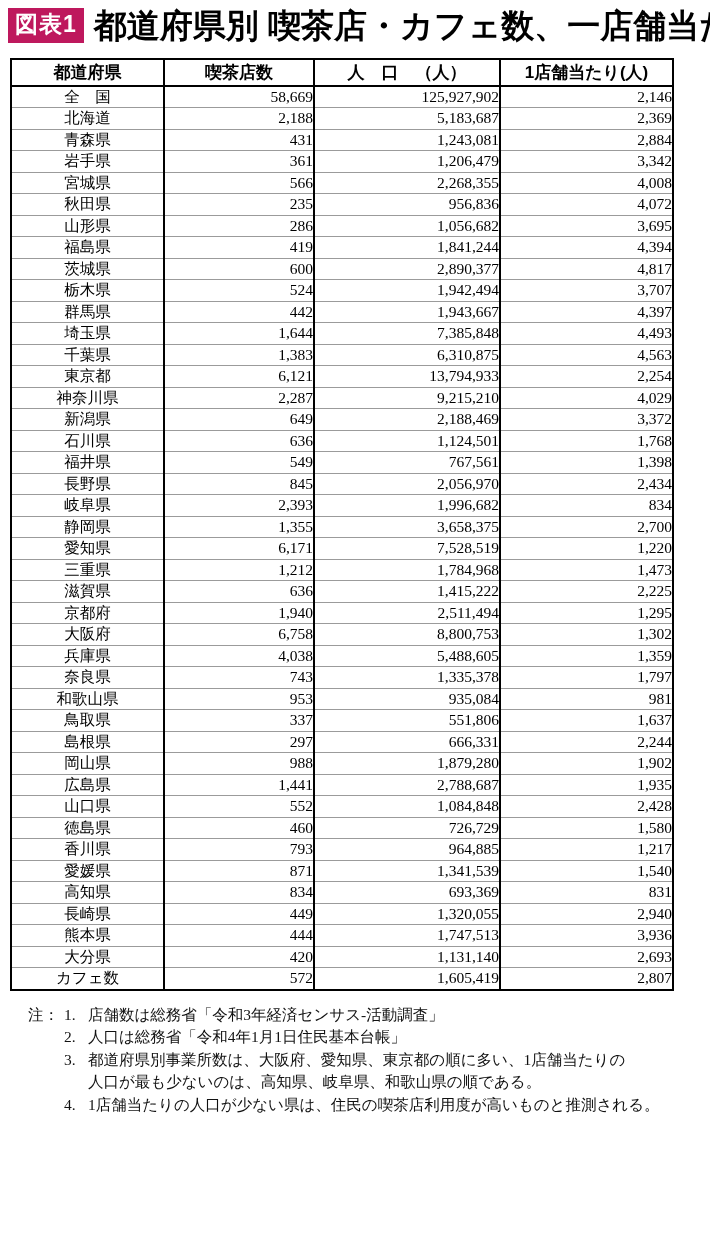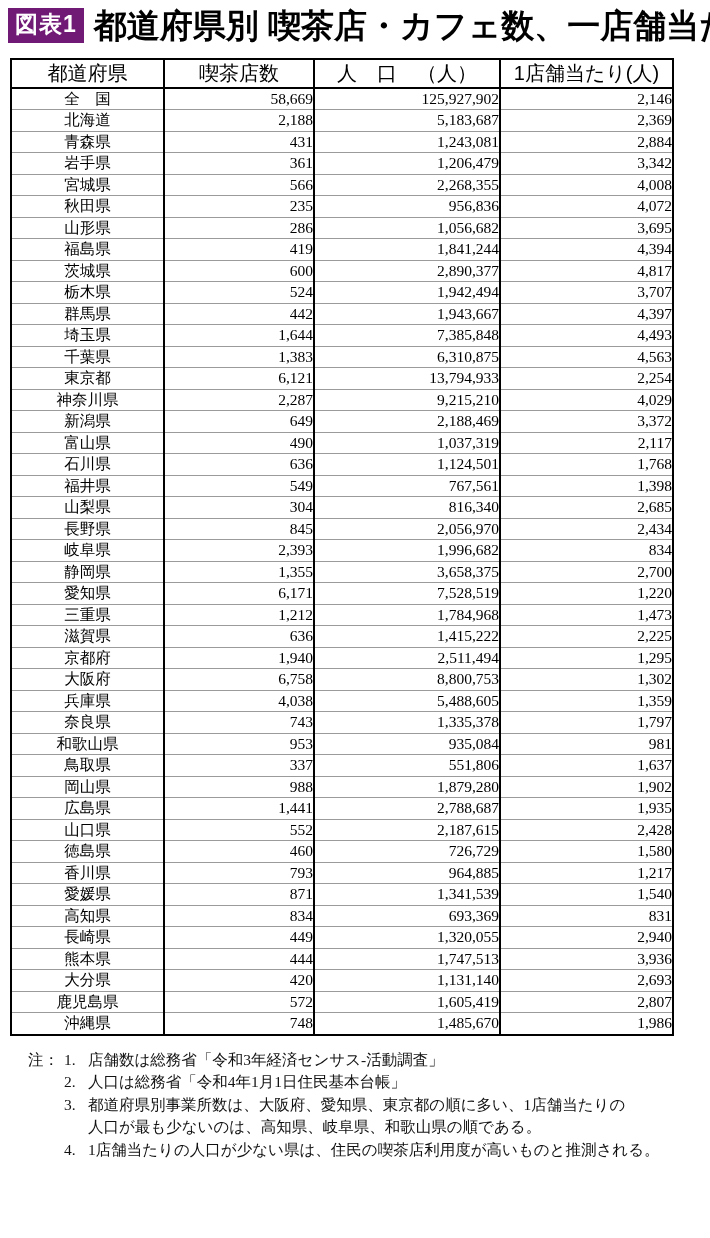--- a/index.html
+++ b/index.html
@@ -10,21 +10,21 @@
     font-family: "Liberation Sans", sans-serif;
     overflow: hidden;
   }
   .fig-header {
     display: flex;
     align-items: center;
     gap: 10px;
     margin: 7px 0 0 8px;
   }
   .fig-label {
-    background: #701a75;
+    background: #be185d;
     color: #fff;
     font-weight: bold;
     font-size: 23px;
     line-height: 1;
     padding: 5px 7px 7px 7px;
     letter-spacing: 1px;
     flex: none;
   }
   .fig-title {
     font-weight: bold;
@@ -35,22 +35,22 @@
   }
   table.data-table {
     border-collapse: collapse;
     table-layout: fixed;
     margin: 13px 0 0 10px;
     border: 2px solid #000;
   }
   .data-table th {
     border: 2px solid #000;
     font-family: "Liberation Sans", sans-serif;
-    font-weight: normal;
-    font-size: 20px;
+    font-weight: bold;
+    font-size: 17px;
     text-align: center;
     height: 25px;
     padding: 0;
     white-space: nowrap;
   }
   .data-table td {
     border-left: 2px solid #000;
     border-right: 2px solid #000;
     border-top: 1px solid #9b9b9b;
     height: 20.5px;
@@ -191,44 +191,32 @@
           <td class="td-num">9,215,210</td>
           <td class="td-num">4,029</td>
         </tr>
         <tr>
           <td class="td-pref">新潟県</td>
           <td class="td-num">649</td>
           <td class="td-num">2,188,469</td>
           <td class="td-num">3,372</td>
         </tr>
         <tr>
-          <td class="td-pref">富山県</td>
-          <td class="td-num">490</td>
-          <td class="td-num">1,037,319</td>
-          <td class="td-num">2,117</td>
-        </tr>
-        <tr>
           <td class="td-pref">石川県</td>
           <td class="td-num">636</td>
           <td class="td-num">1,124,501</td>
           <td class="td-num">1,768</td>
         </tr>
         <tr>
           <td class="td-pref">福井県</td>
           <td class="td-num">549</td>
           <td class="td-num">767,561</td>
           <td class="td-num">1,398</td>
         </tr>
         <tr>
-          <td class="td-pref">山梨県</td>
-          <td class="td-num">304</td>
-          <td class="td-num">816,340</td>
-          <td class="td-num">2,685</td>
-        </tr>
-        <tr>
           <td class="td-pref">長野県</td>
           <td class="td-num">845</td>
           <td class="td-num">2,056,970</td>
           <td class="td-num">2,434</td>
         </tr>
         <tr>
           <td class="td-pref">岐阜県</td>
           <td class="td-num">2,393</td>
           <td class="td-num">1,996,682</td>
           <td class="td-num">834</td>
@@ -287,35 +275,41 @@
           <td class="td-num">935,084</td>
           <td class="td-num">981</td>
         </tr>
         <tr>
           <td class="td-pref">鳥取県</td>
           <td class="td-num">337</td>
           <td class="td-num">551,806</td>
           <td class="td-num">1,637</td>
         </tr>
         <tr>
+          <td class="td-pref">島根県</td>
+          <td class="td-num">297</td>
+          <td class="td-num">666,331</td>
+          <td class="td-num">2,244</td>
+        </tr>
+        <tr>
           <td class="td-pref">岡山県</td>
           <td class="td-num">988</td>
           <td class="td-num">1,879,280</td>
           <td class="td-num">1,902</td>
         </tr>
         <tr>
           <td class="td-pref">広島県</td>
           <td class="td-num">1,441</td>
           <td class="td-num">2,788,687</td>
           <td class="td-num">1,935</td>
         </tr>
         <tr>
           <td class="td-pref">山口県</td>
           <td class="td-num">552</td>
-          <td class="td-num">2,187,615</td>
+          <td class="td-num">1,084,848</td>
           <td class="td-num">2,428</td>
         </tr>
         <tr>
           <td class="td-pref">徳島県</td>
           <td class="td-num">460</td>
           <td class="td-num">726,729</td>
           <td class="td-num">1,580</td>
         </tr>
         <tr>
           <td class="td-pref">香川県</td>
@@ -347,31 +341,25 @@
           <td class="td-num">1,747,513</td>
           <td class="td-num">3,936</td>
         </tr>
         <tr>
           <td class="td-pref">大分県</td>
           <td class="td-num">420</td>
           <td class="td-num">1,131,140</td>
           <td class="td-num">2,693</td>
         </tr>
         <tr>
-          <td class="td-pref">鹿児島県</td>
+          <td class="td-pref">カフェ数</td>
           <td class="td-num">572</td>
           <td class="td-num">1,605,419</td>
           <td class="td-num">2,807</td>
         </tr>
-        <tr>
-          <td class="td-pref">沖縄県</td>
-          <td class="td-num">748</td>
-          <td class="td-num">1,485,670</td>
-          <td class="td-num">1,986</td>
-        </tr>
       </tbody>
   </table>
 
   <div class="notes">
       <div class="note-row">
         <span class="note-pre">注：</span>
         <span class="note-num">1.</span>
         <span class="note-text">店舗数は総務省「令和3年経済センサス-活動調査」</span>
       </div>
       <div class="note-row">

